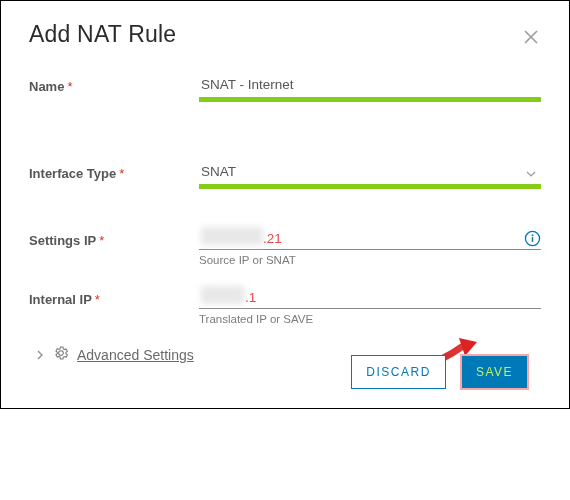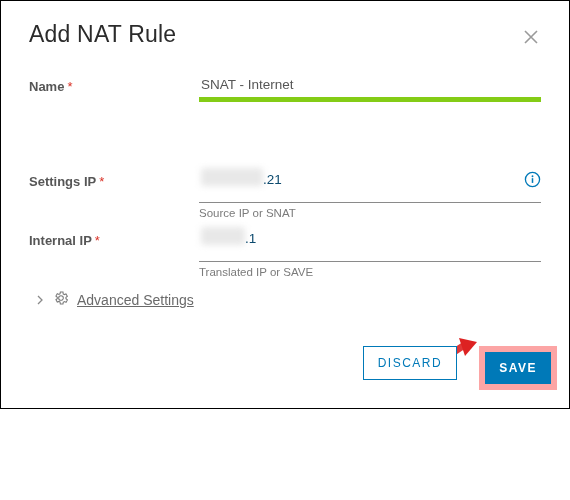--- a/index.html
+++ b/index.html
@@ -33,21 +33,21 @@
     font-size: 22px;
     color: #9a9a9a;
     line-height: 1;
     cursor: pointer;
     padding: 2px;
     margin-top: 4px;
   }
   .row {
     display: flex;
     align-items: flex-start;
-    margin-bottom: 6px;
+    margin-bottom: 18px;
   }
   .label {
     width: 170px;
     flex: 0 0 170px;
     font-size: 13px;
     font-weight: 600;
     color: #565656;
     padding-top: 6px;
   }
   .req { color: #d93025; margin-left: 3px; font-weight: 400; }
@@ -103,43 +103,42 @@
     cursor: pointer;
     color: #6a6a6a;
   }
   .adv-label {
     font-size: 14px;
     color: #6a6a6a;
     text-decoration: underline;
   }
   .footer {
     position: absolute;
-    right: 12px;
+    right: 40px;
     bottom: 18px;
     display: flex;
-    gap: 22px;
-    align-items: flex-start;
+    gap: 14px;
+    align-items: center;
   }
   .btn {
     font-size: 12px;
     letter-spacing: 1.5px;
     padding: 9px 14px;
     cursor: pointer;
     font-family: inherit;
   }
   .btn-outline {
     background: #fff;
     border: 1px solid #0079b8;
     color: #0079b8;
   }
   .btn-primary {
     background: #0079b8;
-    border: 6px solid #fca5a5;
-    color: #ffffff;
-    font-weight: bold;
+    border: 2px solid #fca5a5;
+    color: #bef264;
   }
   .arrow-annot {
     position: absolute;
     right: 84px;
     bottom: 30px;
     pointer-events: none;
   }
   .blur {
     position: absolute;
     left: 2px;
@@ -147,23 +146,23 @@
     height: 18px;
     background: #e8e8e8;
     filter: blur(3px);
     border-radius: 2px;
   }
   .ip-text {
     position: relative;
     display: inline-block;
     width: 100%;
     border-bottom: 1px solid #8a8a8a;
-    padding: 4px 2px 15px 2px;
+    padding: 4px 2px 3px 2px;
     font-size: 13.5px;
-    color: #0c4a6e;
+    color: #ef4444;
     min-height: 22px;
   }
 </style>
 </head>
 <body>
 
 <div class="modal">
 
   <div class="header">
     <h1 class="title">Add NAT Rule</h1>
@@ -181,20 +180,33 @@
     <div class="field">
       <input class="underline-input" value="SNAT - Internet" style="">
     </div>
   </div>
 
   <div class="spacer-sm"></div>
 
 
   <div style="height:26px"></div>
 
+  <div class="row">
+    <div class="label">
+      <span>Interface Type</span><span class="req">*</span>
+    </div>
+    <div class="field select-wrap">
+      <input class="underline-input" readonly="" style="cursor: pointer;" value="SNAT">
+      <span class="select-chevron">
+        <svg width="12" height="12" viewBox="0 0 12 12">
+            <path d="M2 4 L6 8 L10 4" stroke="#9a9a9a" stroke-width="1.2" fill="none"></path>
+          </svg>
+      </span>
+    </div>
+  </div>
 
   <div style="height:20px"></div>
 
   <div class="row">
     <div class="label">
       <span>Settings IP</span><span class="req">*</span>
     </div>
     <div class="field with-info">
       <div class="ip-text">
         <span class="blur" style="width:62px"></span>

